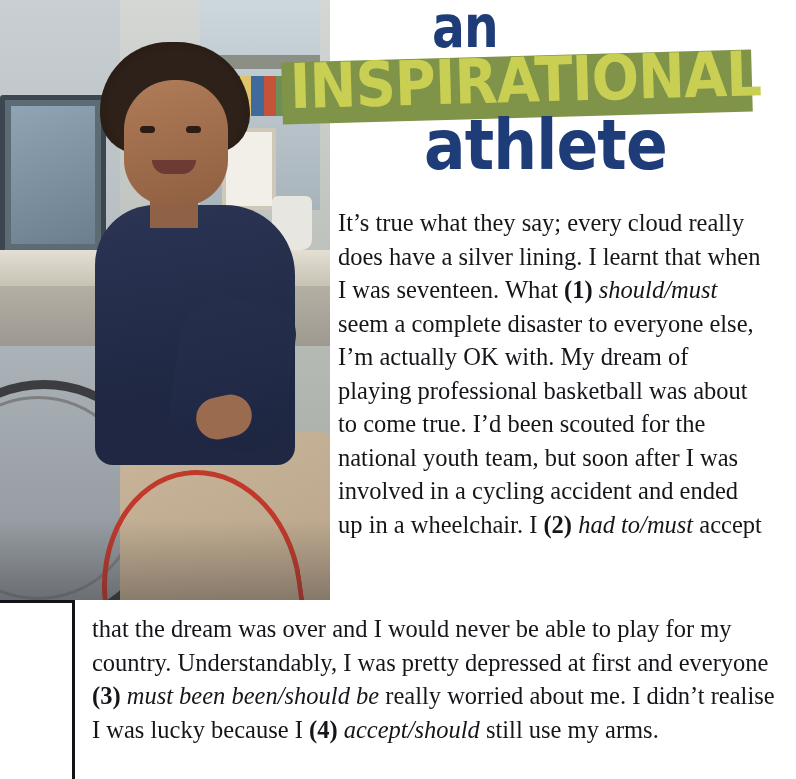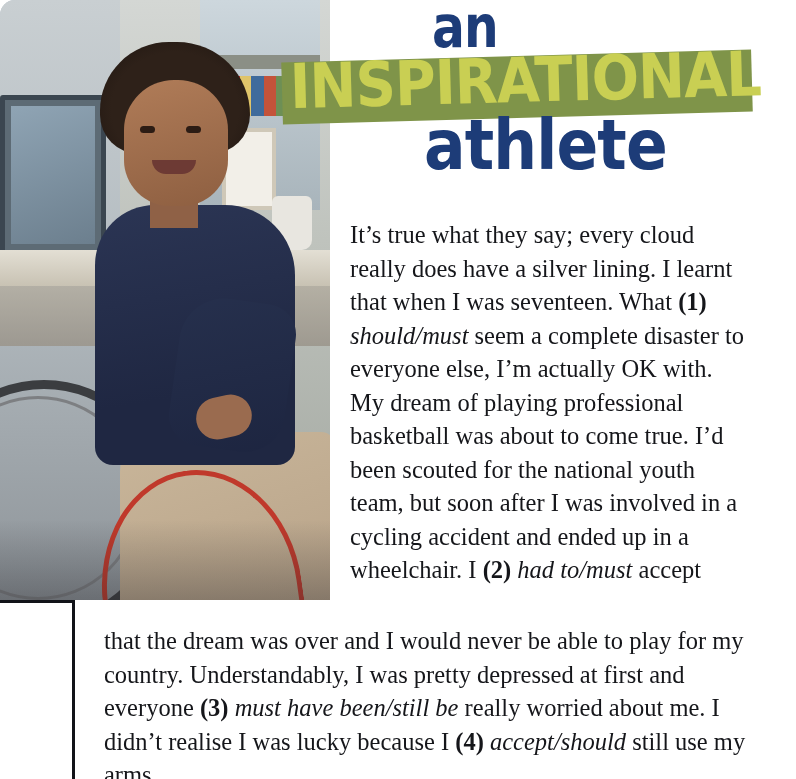--- a/index.html
+++ b/index.html
@@ -7,21 +7,20 @@
     padding: 0;
     background: #ffffff;
   }
   #page {
     position: relative;
     width: 796px;
     height: 779px;
     overflow: hidden;
     background: #ffffff;
     font-family: "Liberation Serif", serif;
-    border-radius: 15px;
   }
 
   
   #photo {
     position: absolute;
     left: 0;
     top: 0;
     width: 330px;
     height: 600px;
     overflow: hidden;
@@ -257,21 +256,21 @@
   }
   #col-bottom {
     position: absolute;
     left: 92px;
     top: 612px;
     width: 688px;
     font-size: 24.5px;
     line-height: 33.5px;
     color: #15161a;
   }
-  #col-right p, #col-bottom p { margin: 12px; }
+  #col-right p, #col-bottom p { margin: 0; }
   .bold { font-weight: bold; }
   .ital { font-style: italic; }
 
   
   #vrule {
     position: absolute;
     left: 72px;
     top: 600px;
     width: 3px;
     height: 179px;
@@ -329,16 +328,16 @@
   </div>
 
   <div id="col-right">
     <p>It’s true what they say; every cloud really does have a silver lining. I learnt that when I was seventeen. What <span class="bold">(1)</span> <span class="ital">should/must</span> seem a complete disaster to everyone else, I’m actually OK with. My dream of playing professional basketball was about to come true. I’d been scouted for the national youth team, but soon after I was involved in a cycling accident and ended up in a wheelchair. I <span class="bold">(2)</span> <span class="ital">had to/must</span> accept</p>
   </div>
 
   <div id="hrule"></div>
   <div id="vrule"></div>
 
   <div id="col-bottom">
-    <p>that the dream was over and I would never be able to play for my country. Understandably, I was pretty depressed at first and everyone <span class="bold">(3)</span> <span class="ital">must have been/still be</span> really worried about me. I didn’t realise I was lucky because I <span class="bold">(4)</span> <span class="ital">accept/should</span> still use my arms.</p>
+    <p>that the dream was over and I would never be able to play for my country. Understandably, I was pretty depressed at first and everyone <span class="bold">(3)</span> <span class="ital">must been been/should be</span> really worried about me. I didn’t realise I was lucky because I <span class="bold">(4)</span> <span class="ital">accept/should</span> still use my arms.</p>
   </div>
 
 </div>
 
 </body></html>

